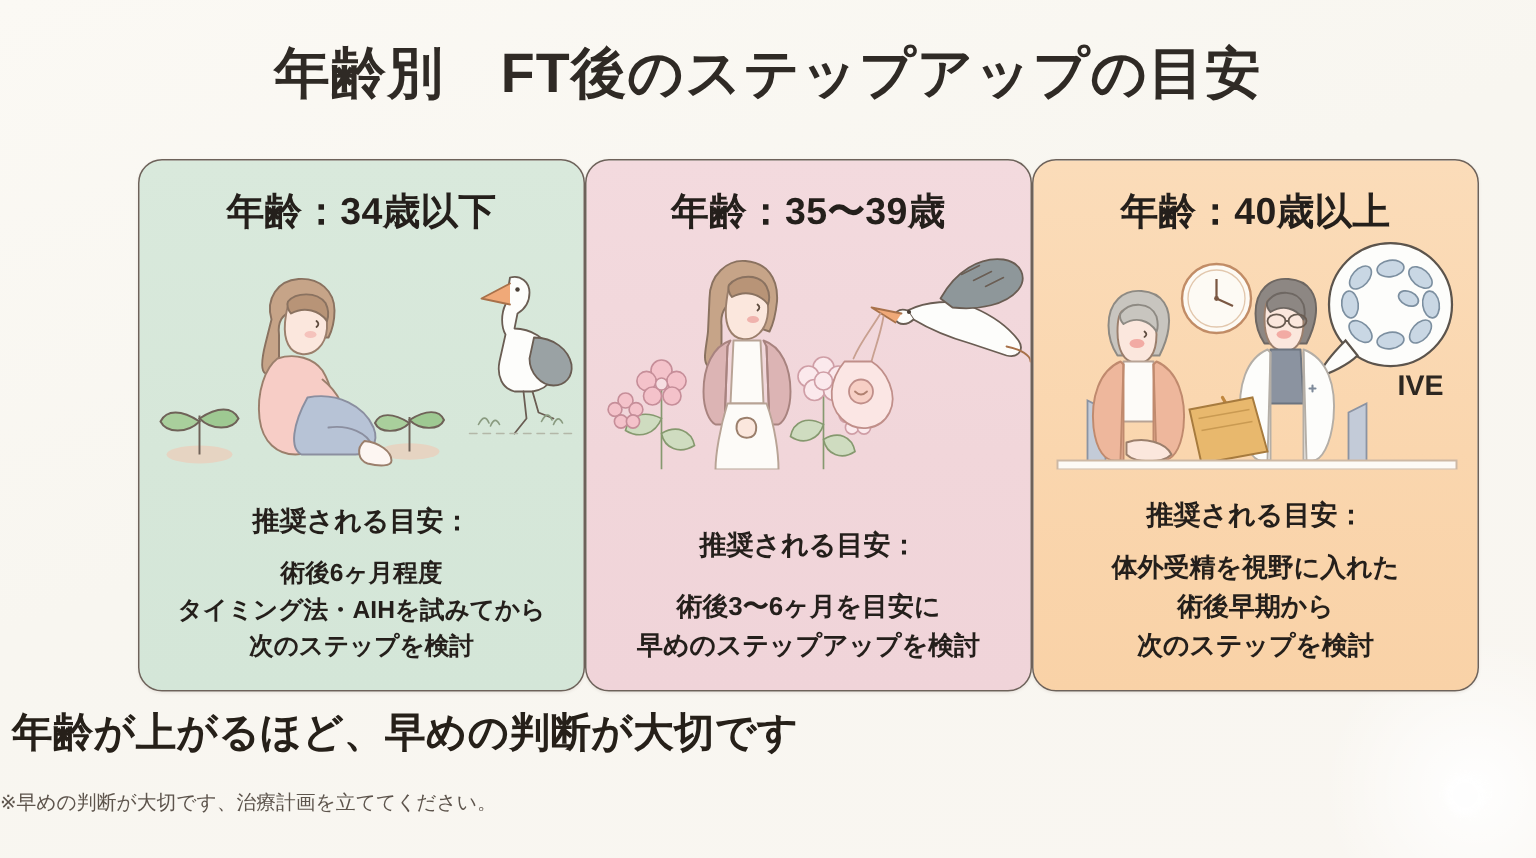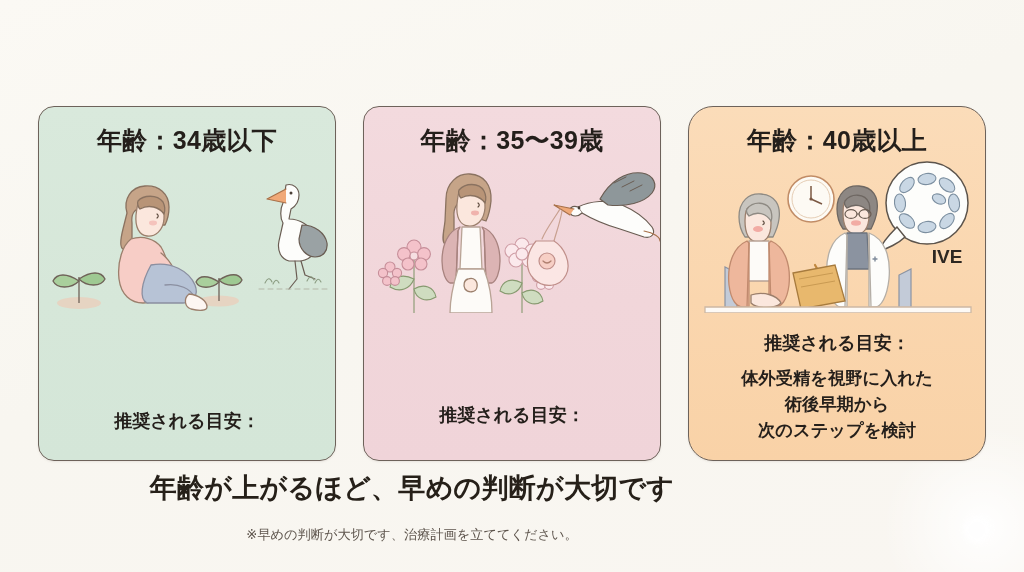--- a/index.html
+++ b/index.html
@@ -54,37 +54,37 @@
     color: #2f2a25;
     white-space: pre;
   }
 
   
   .cards {
     position: absolute;
     top: 106px; left: 38px;
     width: 948px; height: 355px;
     display: flex;
-    justify-content: space-between;
+    justify-content: flex-end;
   }
 
   .card {
     position: relative;
     width: 298px;
     height: 355px;
     border-radius: 16px;
     border: 1.4px solid #6d625a;
     overflow: hidden;
     display: flex;
     flex-direction: column;
     box-shadow: 0 1px 2px rgba(120,110,100,.12);
   }
   .card.green  { background: linear-gradient(180deg,#d9e9dc 0%, #d6e7d9 55%, #d4e6d8 100%); }
   .card.pink   { background: linear-gradient(180deg,#f3dade 0%, #f1d6da 55%, #f0d4d9 100%); }
-  .card.orange { background: linear-gradient(180deg,#fbdcb9 0%, #fad6ae 55%, #f9d2a7 100%); border-radius: 25px; }
+  .card.orange { background: linear-gradient(180deg,#fbdcb9 0%, #fad6ae 55%, #f9d2a7 100%); }
 
   .card-heading {
     text-align: center;
     font-size: 25px;
     font-weight: 700;
     color: #241f1b;
     padding-top: 17px;
     letter-spacing: .01em;
     white-space: nowrap;
   }
@@ -116,21 +116,21 @@
   }
   .card.green .recommend-lines { font-size: 16.4px; }
   .card.pink  .recommend-label { margin-bottom: 17px; }
   .card.pink  .recommend-lines { font-size: 17.3px; }
   .card.orange .recommend-lines { font-size: 17.3px; }
 
   
   .footer {
     position: absolute;
     top: 470px; left: 0; width: 824px;
-    text-align: center;
+    text-align: left;
   }
   .key-message {
     display: inline-block;
     position: relative;
     font-size: 27px;
     font-weight: 700;
     color: #262019;
     letter-spacing: .01em;
     padding: 0 8px 4px;
     white-space: nowrap;
@@ -157,20 +157,21 @@
   
   .illus svg { position: absolute; }
 </style>
 </head>
 <body>
 
 <div id="stage">
 
   <div class="sparkle"></div>
 
+  <div class="title">年齢別　FT後のステップアップの目安</div>
 
   <div class="cards">
 
     <div class="card green">
       <div class="card-heading">年齢：34歳以下</div>
 
       <div class="illus">
         <svg width="298" height="152" viewBox="0 0 298 152">
 
           <g stroke="#6f6258" stroke-width="1.3" fill="none">
@@ -222,20 +223,25 @@
               <path d="M268 120 q4 -8 7 -1"></path>
                 <path d="M276 122 q3 -7 6 -1"></path>
             </g>
             <path d="M220 128 L292 128" stroke="#b3b7a8" stroke-width="1" stroke-dasharray="5 4"></path>
           </g>
         </svg>
       </div>
 
       <div class="card-body">
         <div class="recommend-label">推奨される目安：</div>
+        <div class="recommend-lines">
+          <div>術後6ヶ月程度</div>
+          <div>タイミング法・AIHを試みてから</div>
+          <div>次のステップを検討</div>
+        </div>
       </div>
     </div>
 
     <div class="card pink">
       <div class="card-heading">年齢：35〜39歳</div>
 
       <div class="illus">
         <svg width="298" height="152" viewBox="0 0 298 152">
 
           <g stroke="#8a7468" stroke-width="1.1" fill="none">
@@ -313,20 +319,24 @@
 
             <path d="M172 80 C162 92 160 108 170 118 C180 128 196 126 202 114 C208 102 200 86 190 80 Z" fill="#fbe6e4" stroke="#c08f8a"></path>
             <circle cx="183" cy="100" r="8" fill="#f7cfc5" stroke="#c08f8a"></circle>
             <path d="M179 100 q4 4 8 0" stroke="#b08070"></path>
           </g>
         </svg>
       </div>
 
       <div class="card-body">
         <div class="recommend-label">推奨される目安：</div>
+        <div class="recommend-lines">
+          <div>術後3〜6ヶ月を目安に</div>
+          <div>早めのステップアップを検討</div>
+        </div>
       </div>
     </div>
 
     <div class="card orange">
       <div class="card-heading">年齢：40歳以上</div>
 
       <div class="illus">
         <svg width="298" height="152" viewBox="0 0 298 152">
 
           <g stroke="#9c6f55" stroke-width="1.6" fill="none">

